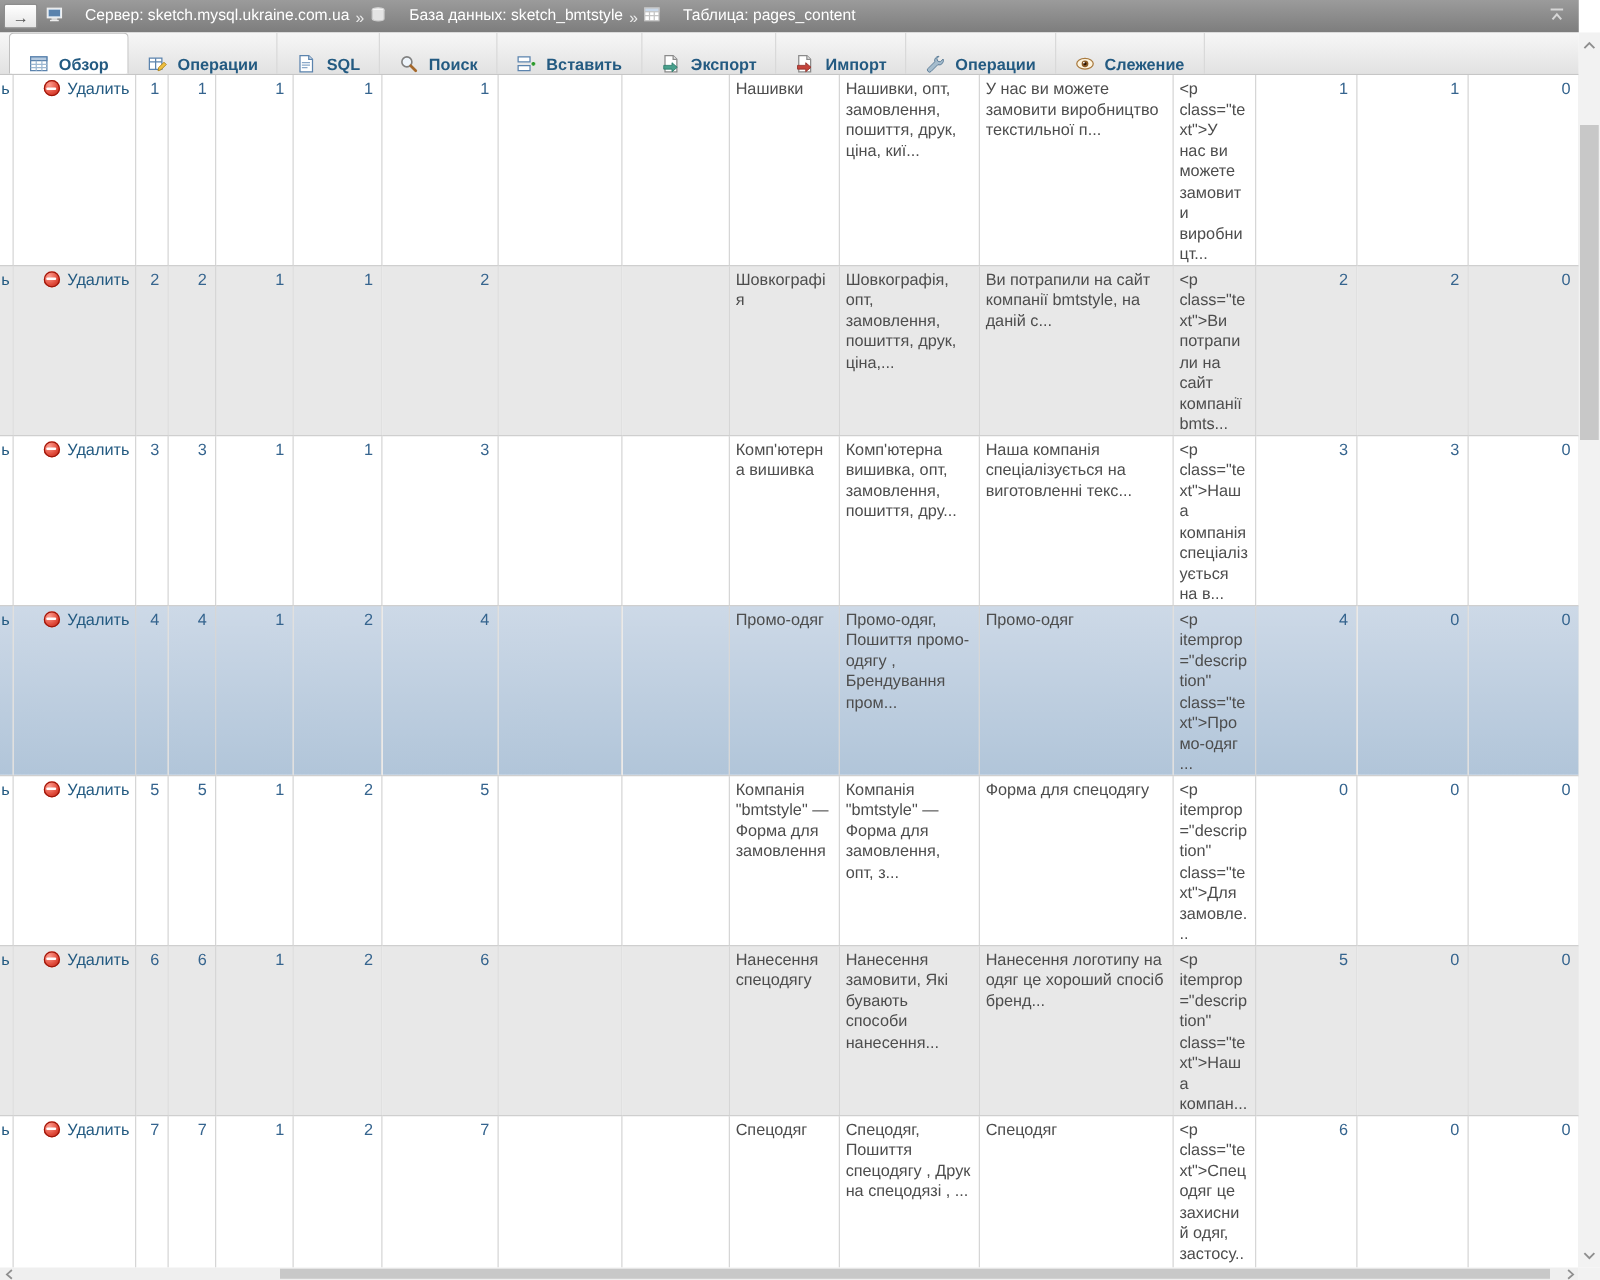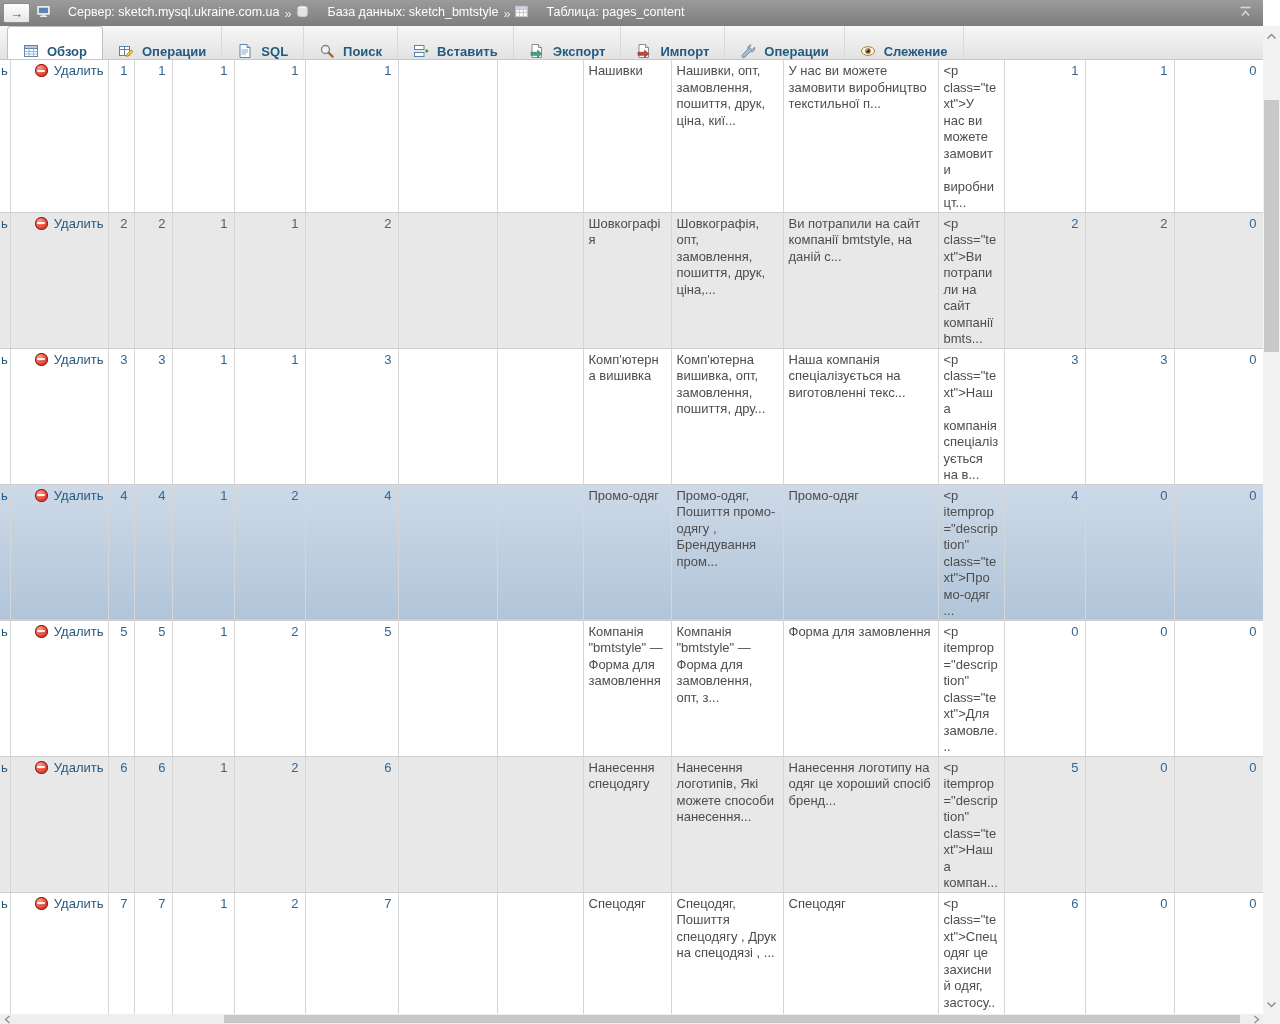--- a/index.html
+++ b/index.html
@@ -345,39 +345,39 @@
           <td class="action"><span class="del-ico"></span><a class="del-link">Удалить</a></td>
           <td class="num">5</td>
           <td class="num">5</td>
           <td class="num">1</td>
           <td class="num">2</td>
           <td class="num">5</td>
           <td class="empty"></td>
           <td class="empty"></td>
           <td class="txt">Компанія "bmtstyle" — Форма для замовлення</td>
           <td class="txt">Компанія "bmtstyle" — Форма для замовлення, опт, з...</td>
-          <td class="txt">Форма для замовлення</td>
+          <td class="txt">Форма для спецодягу</td>
           <td class="txt">&lt;p itemprop="description" class="text"&gt;Для замовле...</td>
           <td class="num">0</td>
           <td class="num">0</td>
           <td class="num">0</td>
           <td class="num">0</td>
         </tr>
         <tr class="alt" style="height: 88px;">
           <td class="edge">ь</td>
           <td class="action"><span class="del-ico"></span><a class="del-link">Удалить</a></td>
           <td class="num">6</td>
           <td class="num">6</td>
           <td class="num">1</td>
           <td class="num">2</td>
           <td class="num">6</td>
           <td class="empty"></td>
           <td class="empty"></td>
           <td class="txt">Нанесення спецодягу</td>
-          <td class="txt">Нанесення логотипів, Які можете способи нанесення...</td>
+          <td class="txt">Нанесення замовити, Які бувають способи нанесення...</td>
           <td class="txt">Нанесення логотипу на одяг це хороший спосіб бренд...</td>
           <td class="txt">&lt;p itemprop="description" class="text"&gt;Наша компан...</td>
           <td class="num">5</td>
           <td class="num">0</td>
           <td class="num">0</td>
           <td class="num">0</td>
         </tr>
         <tr class="normal" style="height: 104px;">
           <td class="edge">ь</td>
           <td class="action"><span class="del-ico"></span><a class="del-link">Удалить</a></td>

